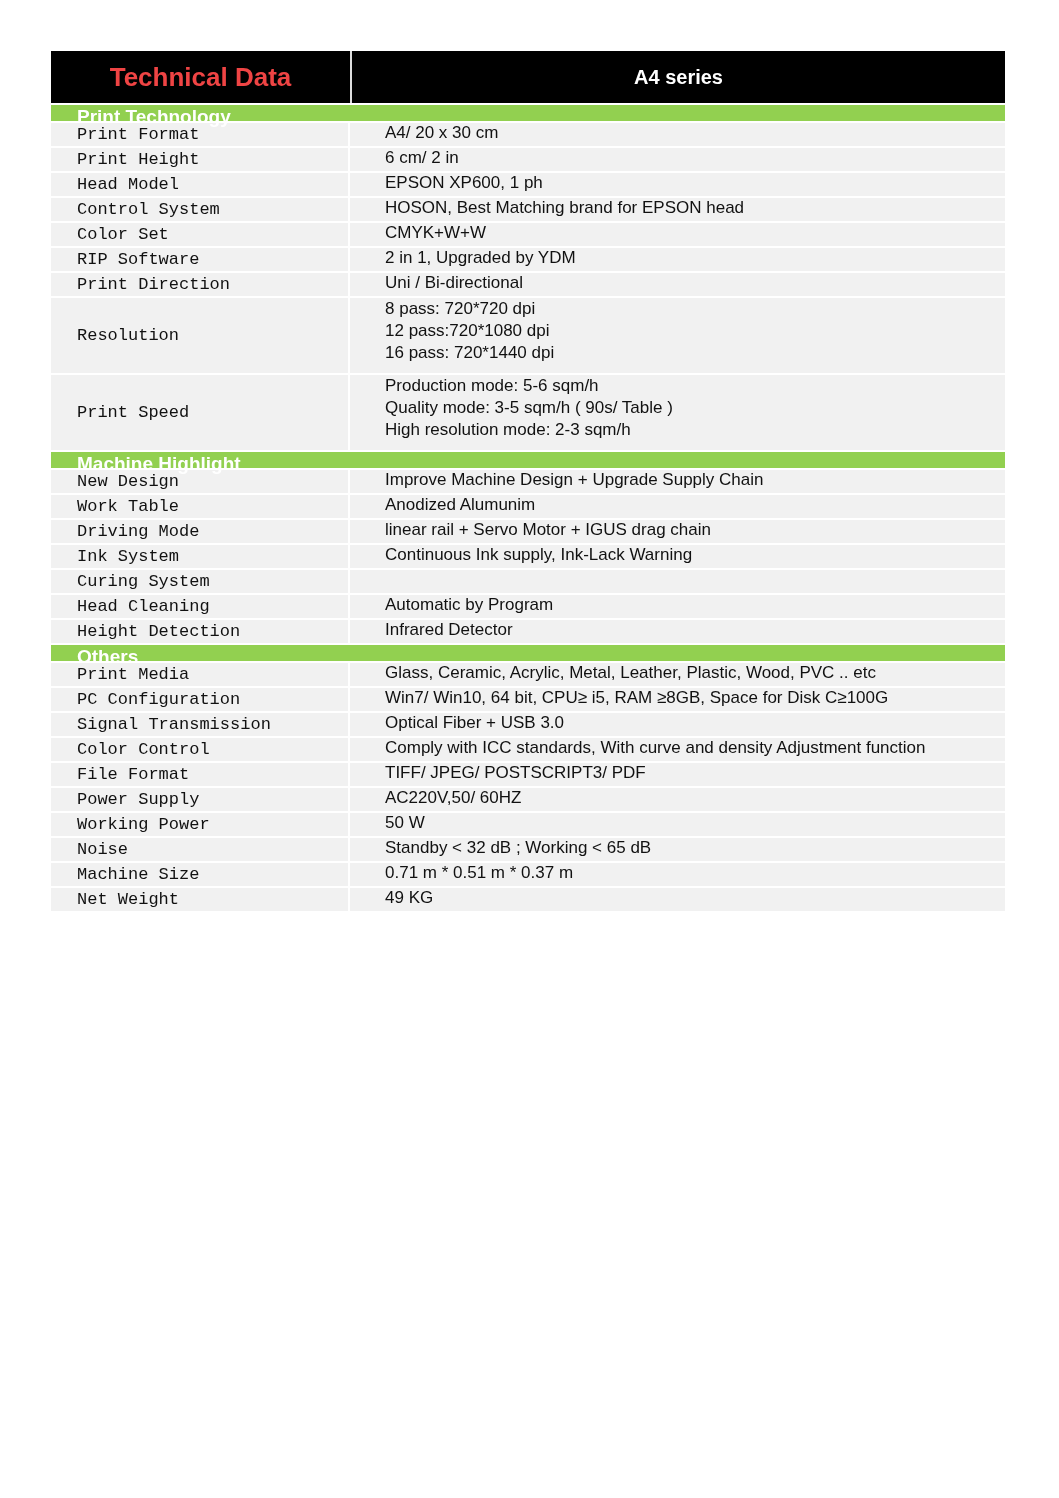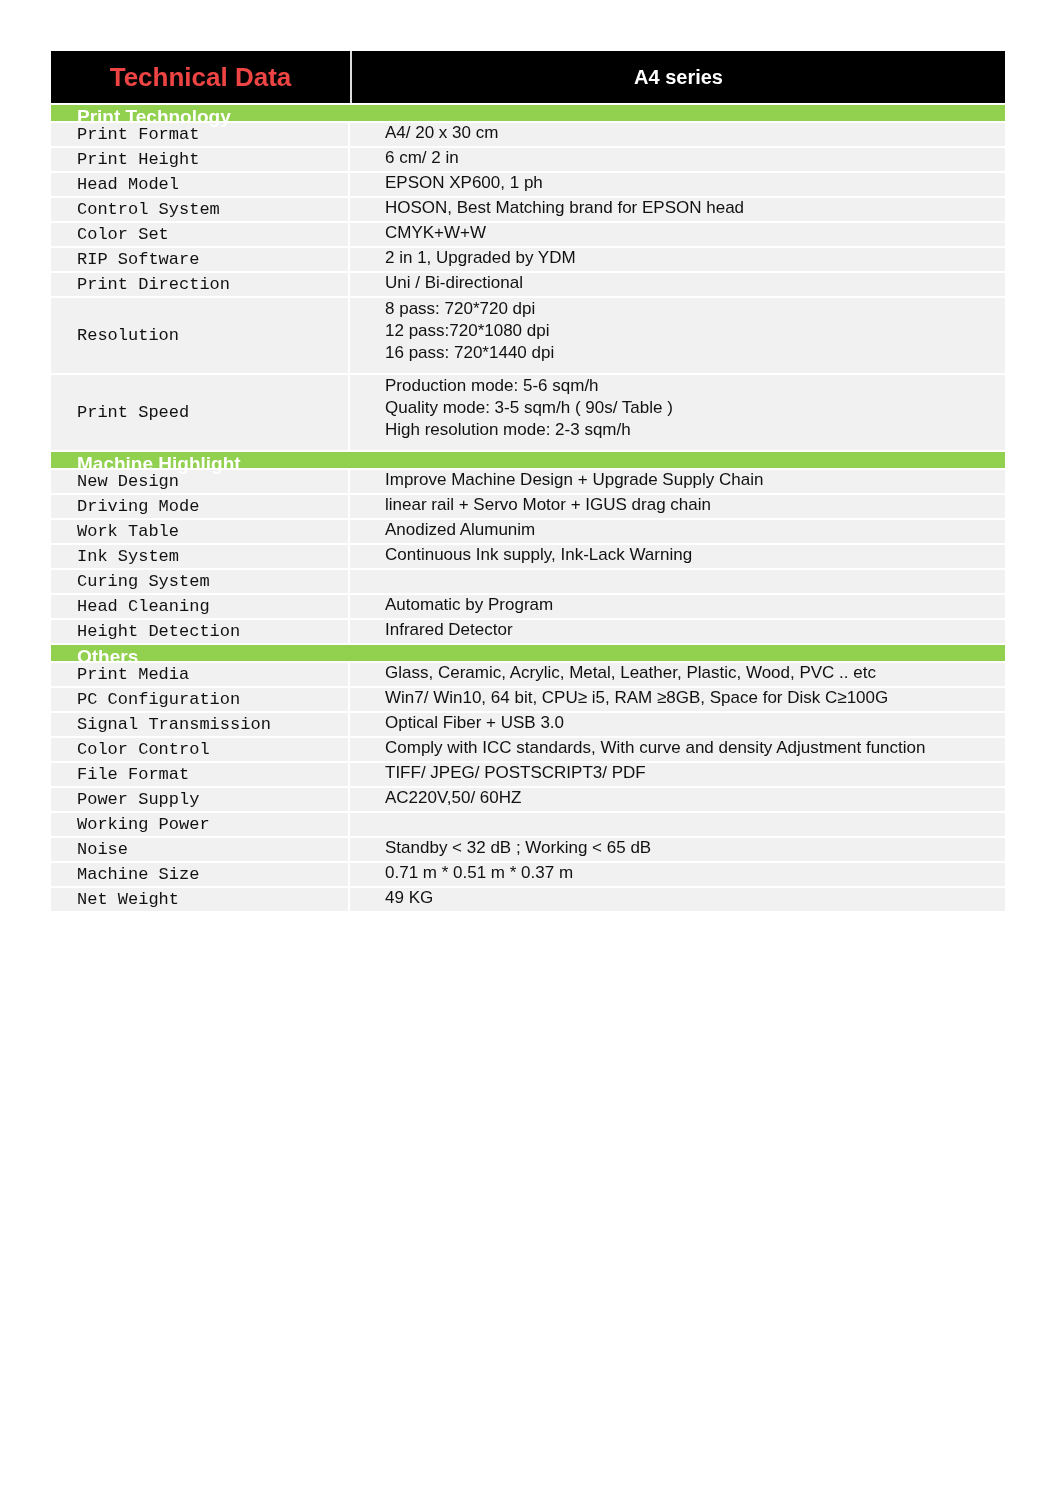--- a/index.html
+++ b/index.html
@@ -85,29 +85,29 @@
         </div>
       </div>
       <div class="section">Machine Highlight</div>
       <div class="row single">
         <div class="k">New Design</div>
         <div class="v">
           <span>Improve Machine Design + Upgrade Supply Chain</span>
         </div>
       </div>
       <div class="row single">
+        <div class="k">Work Table</div>
+        <div class="v">
+          <span>Anodized Alumunim</span>
+        </div>
+      </div>
+      <div class="row single">
         <div class="k">Driving Mode</div>
         <div class="v">
           <span>linear rail + Servo Motor +  IGUS drag chain</span>
-        </div>
-      </div>
-      <div class="row single">
-        <div class="k">Work Table</div>
-        <div class="v">
-          <span>Anodized Alumunim</span>
         </div>
       </div>
       <div class="row single">
         <div class="k">Ink System</div>
         <div class="v">
           <span>Continuous Ink supply, Ink-Lack Warning</span>
         </div>
       </div>
       <div class="row single">
         <div class="k">Curing System</div>
@@ -156,20 +156,23 @@
         </div>
       </div>
       <div class="row single">
         <div class="k">Power Supply</div>
         <div class="v">
           <span>AC220V,50/ 60HZ</span>
         </div>
       </div>
       <div class="row single">
         <div class="k">Working Power</div>
+        <div class="v">
+          <span>50 W</span>
+        </div>
       </div>
       <div class="row single">
         <div class="k">Noise</div>
         <div class="v">
           <span>Standby &lt; 32 dB ; Working &lt; 65 dB</span>
         </div>
       </div>
       <div class="row single">
         <div class="k">Machine Size</div>
         <div class="v">

